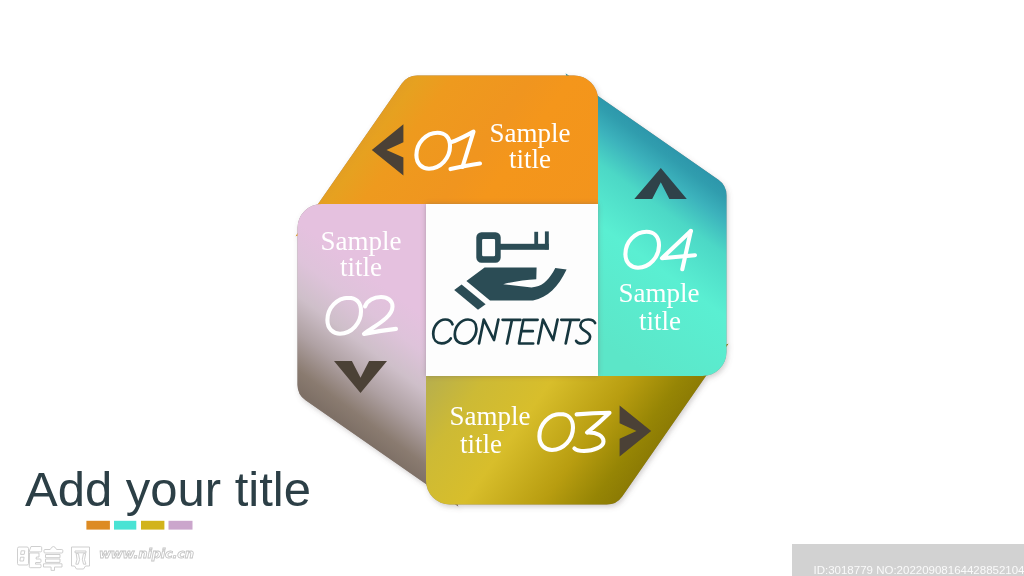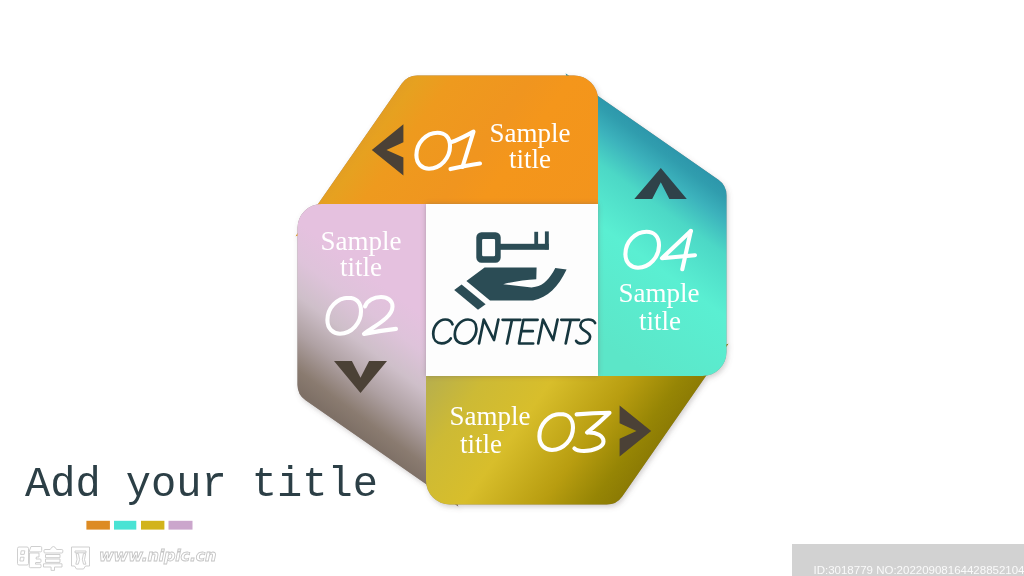--- a/index.html
+++ b/index.html
@@ -5,24 +5,24 @@
 <style>
   html,body{margin:0;padding:0;}
   body{width:1024px;height:576px;background:#ffffff;overflow:hidden;
        font-family:"Liberation Serif",serif;}
   #stage{position:relative;width:1024px;height:576px;background:#fff;border-radius:31px;}
   svg.wheel{position:absolute;left:0;top:0;width:1024px;height:576px;}
   .stitle{font-family:"Liberation Serif",serif;fill:#ffffff;font-size:27px;}
   .contents{font-family:"DejaVu Sans",sans-serif;font-style:oblique;fill:#17373F;
        font-size:31px;font-weight:400;}
   .sr-label{fill:none;stroke:none;font-size:0.01px;}
-  .bigtitle{position:absolute;font-family:Liberation Mono, monospace;color:#2C3F46;
-       font-size:42px;letter-spacing:0px;white-space:nowrap;}
+  .bigtitle{position:absolute;font-family:Liberation Sans, sans-serif;color:#2C3F46;
+       font-size:49px;letter-spacing:0px;white-space:nowrap;}
   .wm-url{position:absolute;font-family:"DejaVu Sans",sans-serif;font-style:oblique;
-       font-weight:bold;font-size:16px;color:transparent;letter-spacing:-0.2px;
+       font-weight:bold;font-size:13px;color:transparent;letter-spacing:-0.2px;
        -webkit-text-stroke:0.85px #c4c4c4;white-space:nowrap;}
   .footer-id{position:absolute;background:#d2d2d2;color:#fafafa;
        font-family:"Liberation Sans",sans-serif;font-size:11.5px;padding:16px;white-space:nowrap;line-height:20px;text-align:center;}
 </style>
 </head>
 <body>
 
 <div id="stage">
 
 <svg class="wheel" viewBox="0 0 1024 576">

